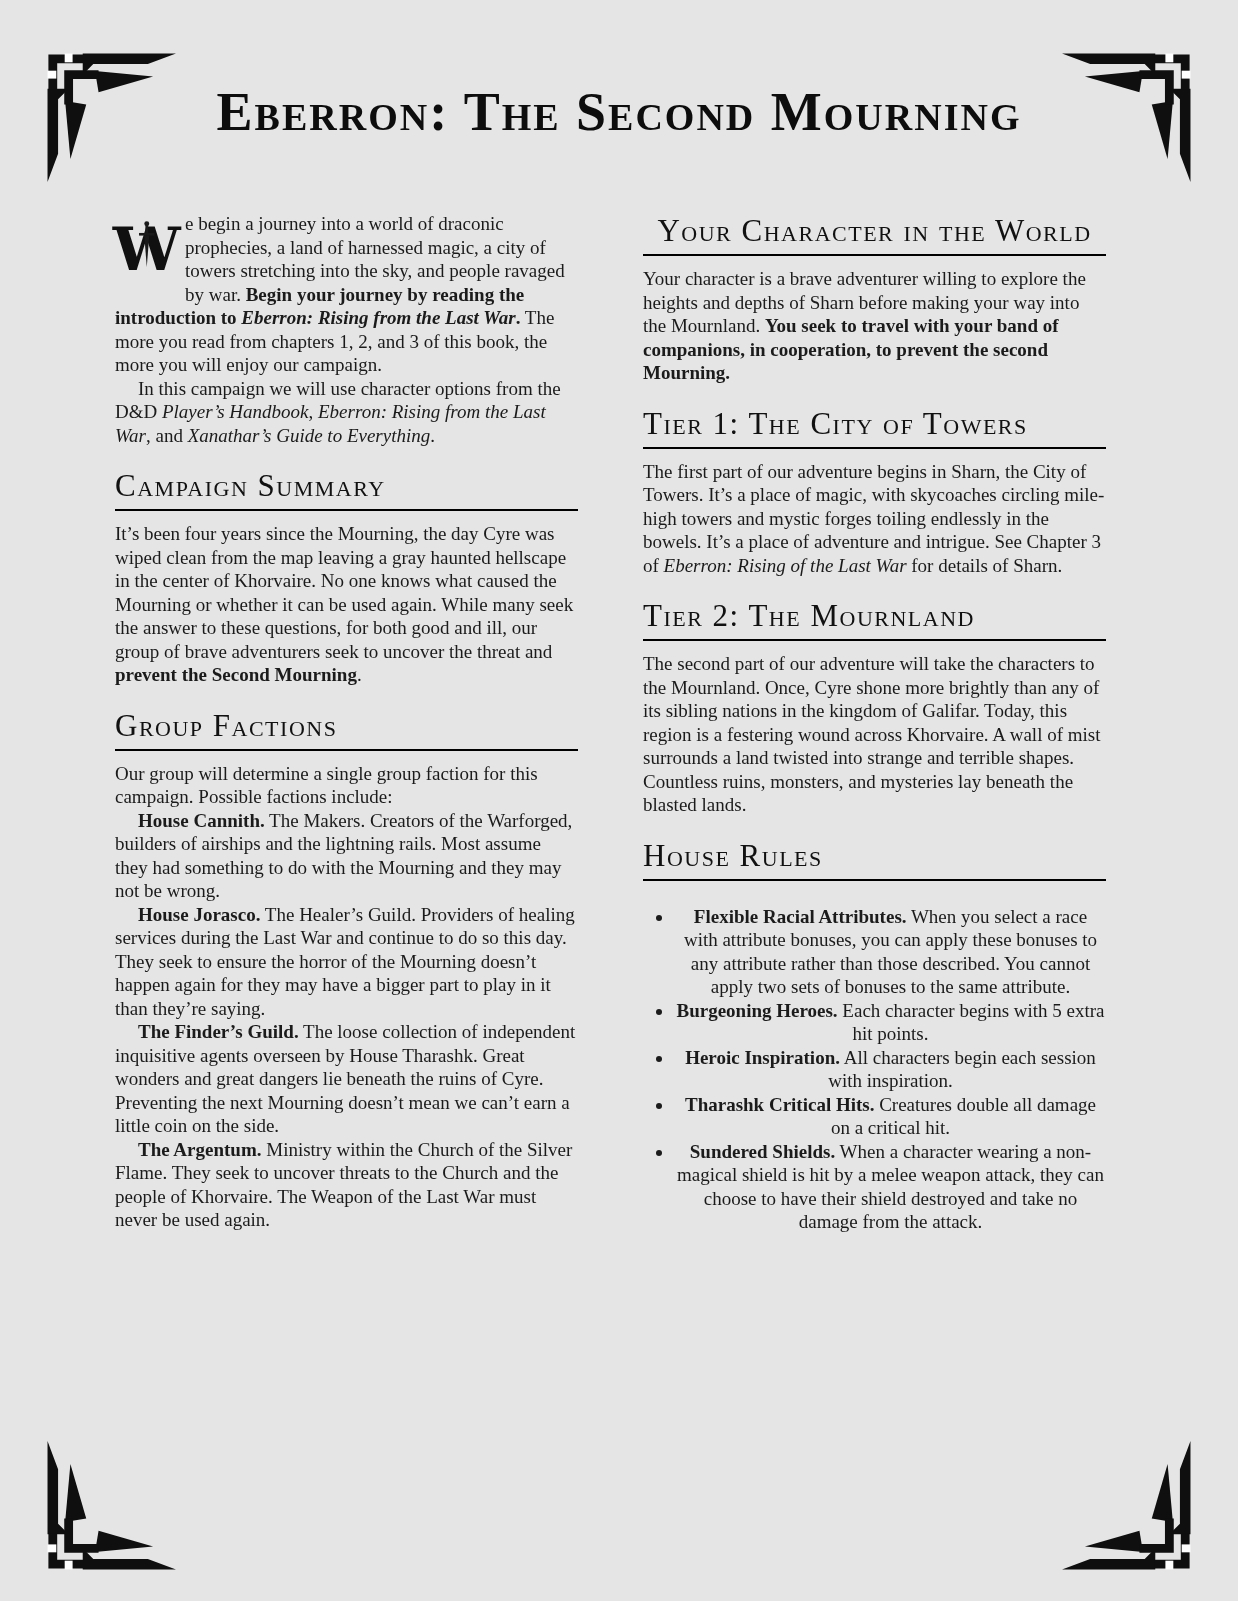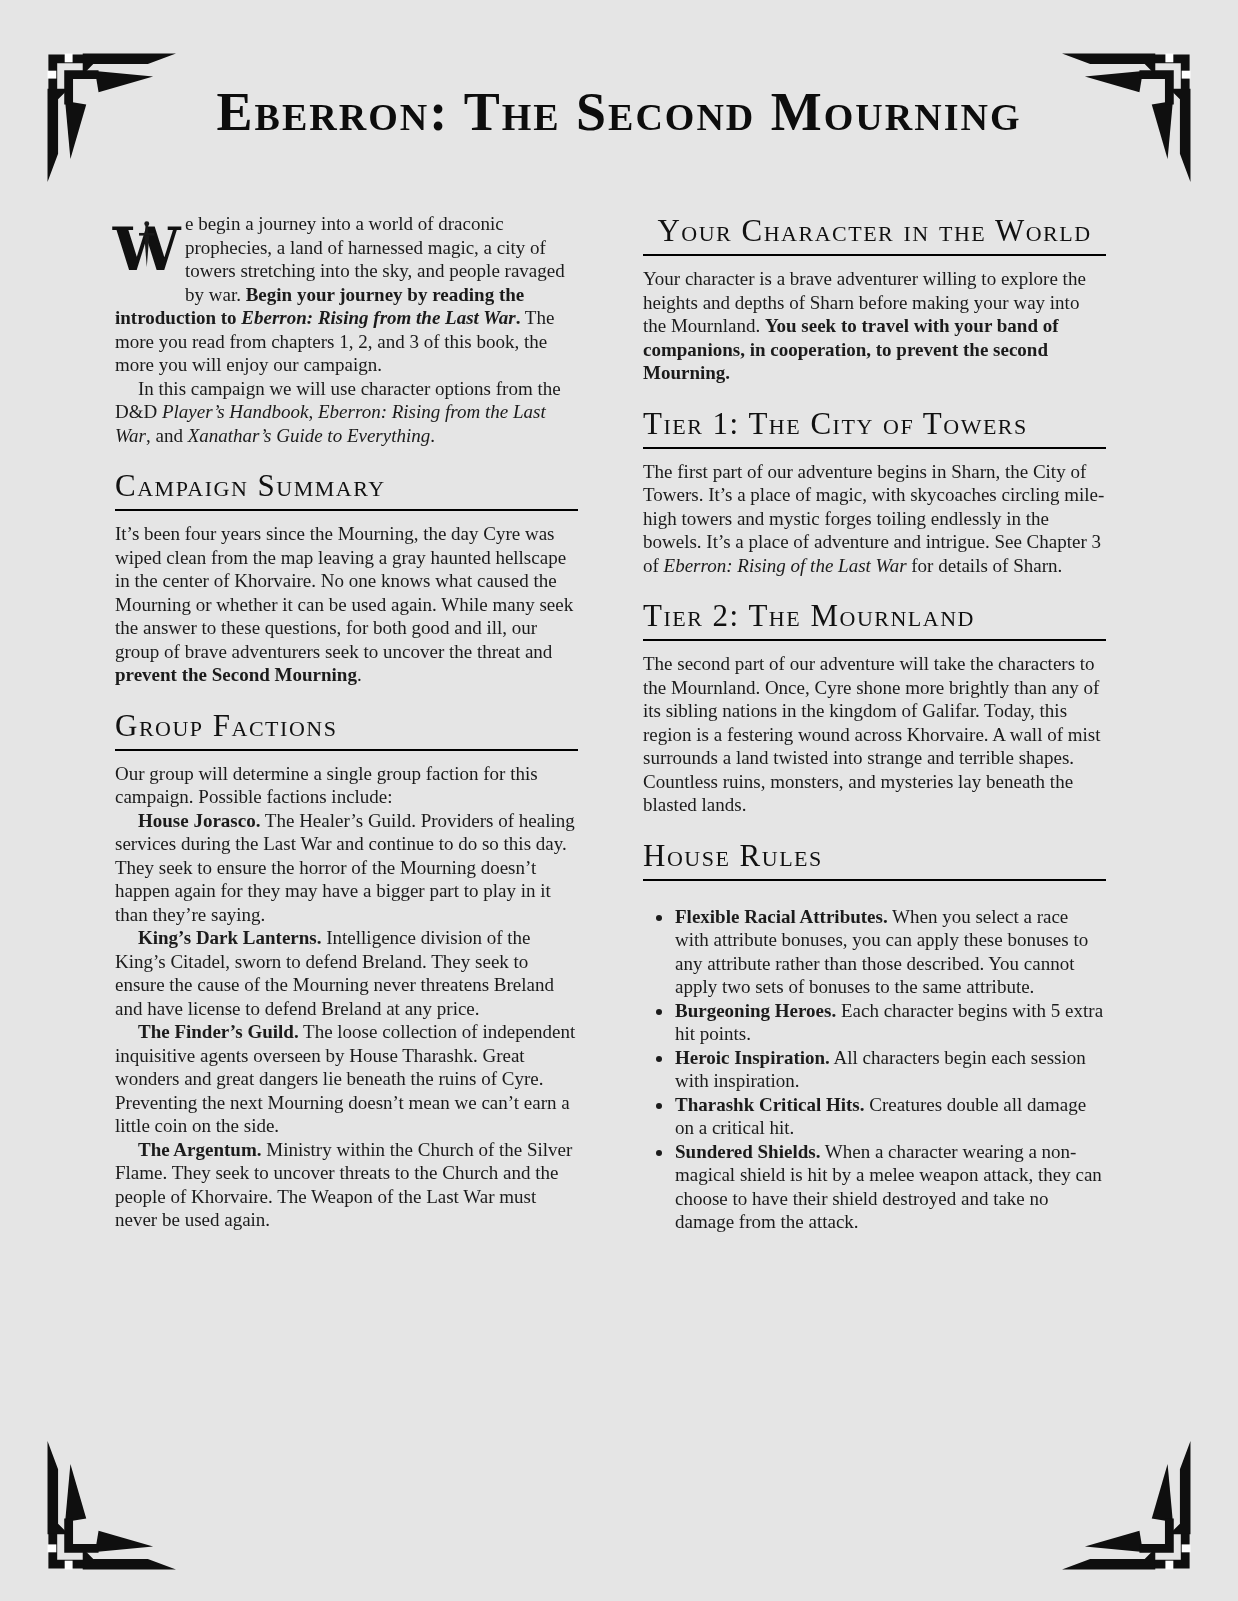--- a/index.html
+++ b/index.html
@@ -40,21 +40,21 @@
   p{margin:0;}
   p.indent{text-indent:23px;}
   b{font-weight:700;}
   i{font-style:italic;}
   
   .dropcap{float:left;width:62px;height:68px;margin:4px 8px 0 0;}
   .dropcap svg{width:100%;height:100%;overflow:visible;}
   .dc-w{font-family:"DejaVu Serif",serif;font-weight:700;font-size:78px;fill:#101010;}
   .sword{fill:#1a1a1a;}
   
-  ul{margin:24px 0 0 0;padding:0 0 0 31px;list-style:disc;}
+  ul{margin:24px 0 0 0;padding:0 0 0 31px;list-style:disc;text-align:center;}
   li{margin:0;padding-left:1px;}
 </style>
 </head>
 <body>
 
 <div class="page">
 
   <svg width="0" height="0" style="position:absolute" aria-hidden="true">
     <defs>
       <symbol id="corner-flourish" viewBox="0 0 150 150">
@@ -103,22 +103,22 @@
     </section>
 
     <section>
       <h2>Campaign Summary</h2>
       <p>It’s been four years since the Mourning, the day Cyre was wiped clean from the map leaving a gray haunted hellscape in the center of Khorvaire. No one knows what caused the Mourning or whether it can be used again. While many seek the answer to these questions, for both good and ill, our group of brave adventurers seek to uncover the threat and <b>prevent the Second Mourning</b>.</p>
     </section>
 
     <section>
       <h2>Group Factions</h2>
       <p>Our group will determine a single group faction for this campaign. Possible factions include:</p>
+      <p class="indent"><b>House Cannith.</b> The Makers. Creators of the Warforged, builders of airships and the lightning rails. Most assume they had something to do with the Mourning and they may not be wrong.</p>
       <p class="indent"><b>House Jorasco.</b> The Healer’s Guild. Providers of healing services during the Last War and continue to do so this day. They seek to ensure the horror of the Mourning doesn’t happen again for they may have a bigger part to play in it than they’re saying.</p>
-      <p class="indent"><b>King’s Dark Lanterns.</b> Intelligence division of the King’s Citadel, sworn to defend Breland. They seek to ensure the cause of the Mourning never threatens Breland and have license to defend Breland at any price.</p>
       <p class="indent"><b>The Finder’s Guild.</b> The loose collection of independent inquisitive agents overseen by House Tharashk. Great wonders and great dangers lie beneath the ruins of Cyre. Preventing the next Mourning doesn’t mean we can’t earn a little coin on the side.</p>
       <p class="indent"><b>The Argentum.</b> Ministry within the Church of the Silver Flame. They seek to uncover threats to the Church and the people of Khorvaire. The Weapon of the Last War must never be used again.</p>
     </section>
 
   </div>
 
   <div class="col right">
 
     <section class="first">
       <h2>Your Character in the World</h2>

